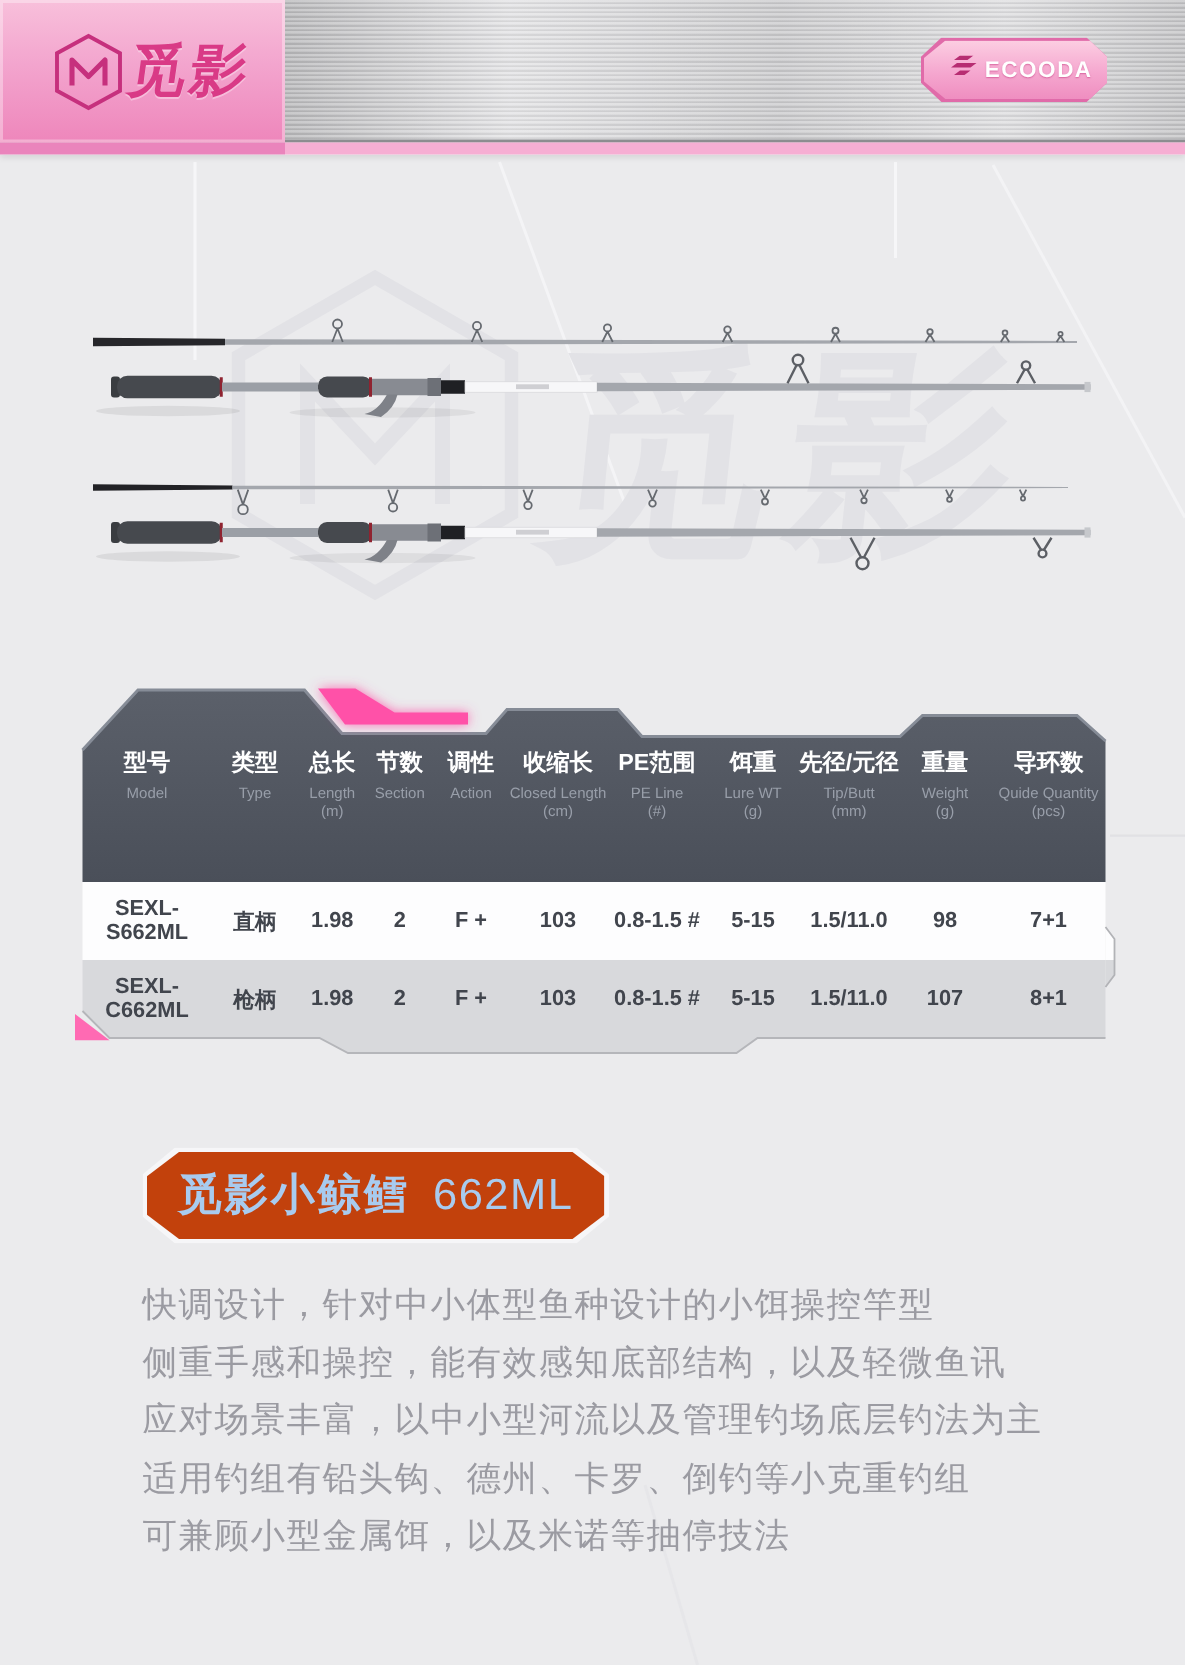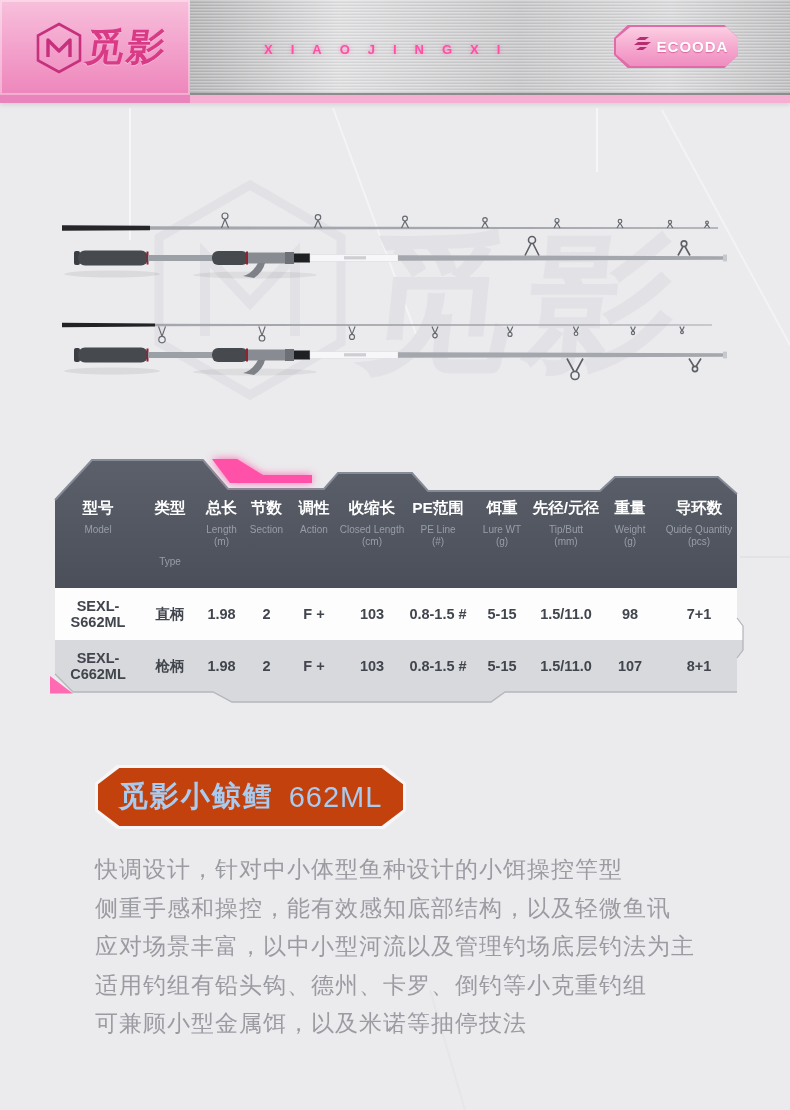--- a/index.html
+++ b/index.html
@@ -41,21 +41,21 @@
   
   .tbl-svg{position:absolute;left:45px;top:450px;}
   .thead{position:absolute;left:55px;top:498px;width:682px;height:72px;display:flex;}
   .trow{position:absolute;left:55px;width:682px;height:52px;display:flex;align-items:center;}
   .row1{top:588px;} .row2{top:640px;}
   .th,.td{flex:none;display:flex;flex-direction:column;align-items:center;justify-content:flex-start;text-align:center;}
   .td{justify-content:center;font-size:14.5px;font-weight:bold;color:#41454d;}
   .th .cn{color:#ffffff;font-weight:bold;font-size:15.5px;margin-bottom:5px;white-space:nowrap;}
   .th .en{color:#989ea9;font-size:10px;line-height:12px;white-space:nowrap;}
   .th .en:empty{display:none;}
-  .c0{width:86px;} .c1{width:58px;gap:32px;} .c2{width:45px;} .c3{width:45px;} .c4{width:50px;}
+  .c0{width:86px;} .c1{width:58px;} .c2{width:45px;} .c3{width:45px;} .c4{width:50px;}
   .c5{width:66px;} .c6{width:66px;} .c7{width:62px;} .c8{width:66px;} .c9{width:62px;} .c10{width:76px;}
   .td{height:100%;}
 
   
   .title-out{position:absolute;left:95px;top:765px;width:311px;height:64px;background:#f6f6f8;
     clip-path:polygon(7% 0%,93% 0%,100% 28%,100% 72%,93% 100%,7% 100%,0% 72%,0% 28%);}
   .title-in{position:absolute;left:3px;top:3px;width:305px;height:58px;background:#c2410c;
     clip-path:polygon(7% 0%,93% 0%,100% 28%,100% 72%,93% 100%,7% 100%,0% 72%,0% 28%);
     display:flex;align-items:center;justify-content:center;}
   .title-in .name{color:#a8cbef;font-size:29px;font-weight:bold;letter-spacing:2px;}
@@ -84,21 +84,20 @@
       <span class="hex-logo">
         <svg width="50" height="54" viewBox="0 0 50 54">
           <polygon points="25,3 46,14.5 46,39.5 25,51 4,39.5 4,14.5" fill="none" stroke="#c6307d" stroke-width="2.6"></polygon>
           <path d="M14,36 V19 L25,30 L36,19 V36" fill="none" stroke="#c6307d" stroke-width="3.4" stroke-linejoin="round"></path>
         </svg>
       </span>
       <span class="brand-cn">觅影</span>
     </div>
 
     <div class="metal">
-      <div class="pinyin">XIAOJINGXI</div>
       <div class="badge-out">
         <div class="badge-in">
           <span>
             <svg width="19" height="15" viewBox="0 0 19 15">
               <polygon points="6,0 15,0 11,3 2,3" fill="#b72d72"></polygon>
               <polygon points="4,5 17,5 13,8 0,8" fill="#b72d72"></polygon>
               <polygon points="6,10 13,10 9,13 2,13" fill="#b72d72"></polygon>
             </svg>
           </span>
           <span class="txt">ECOODA</span>

